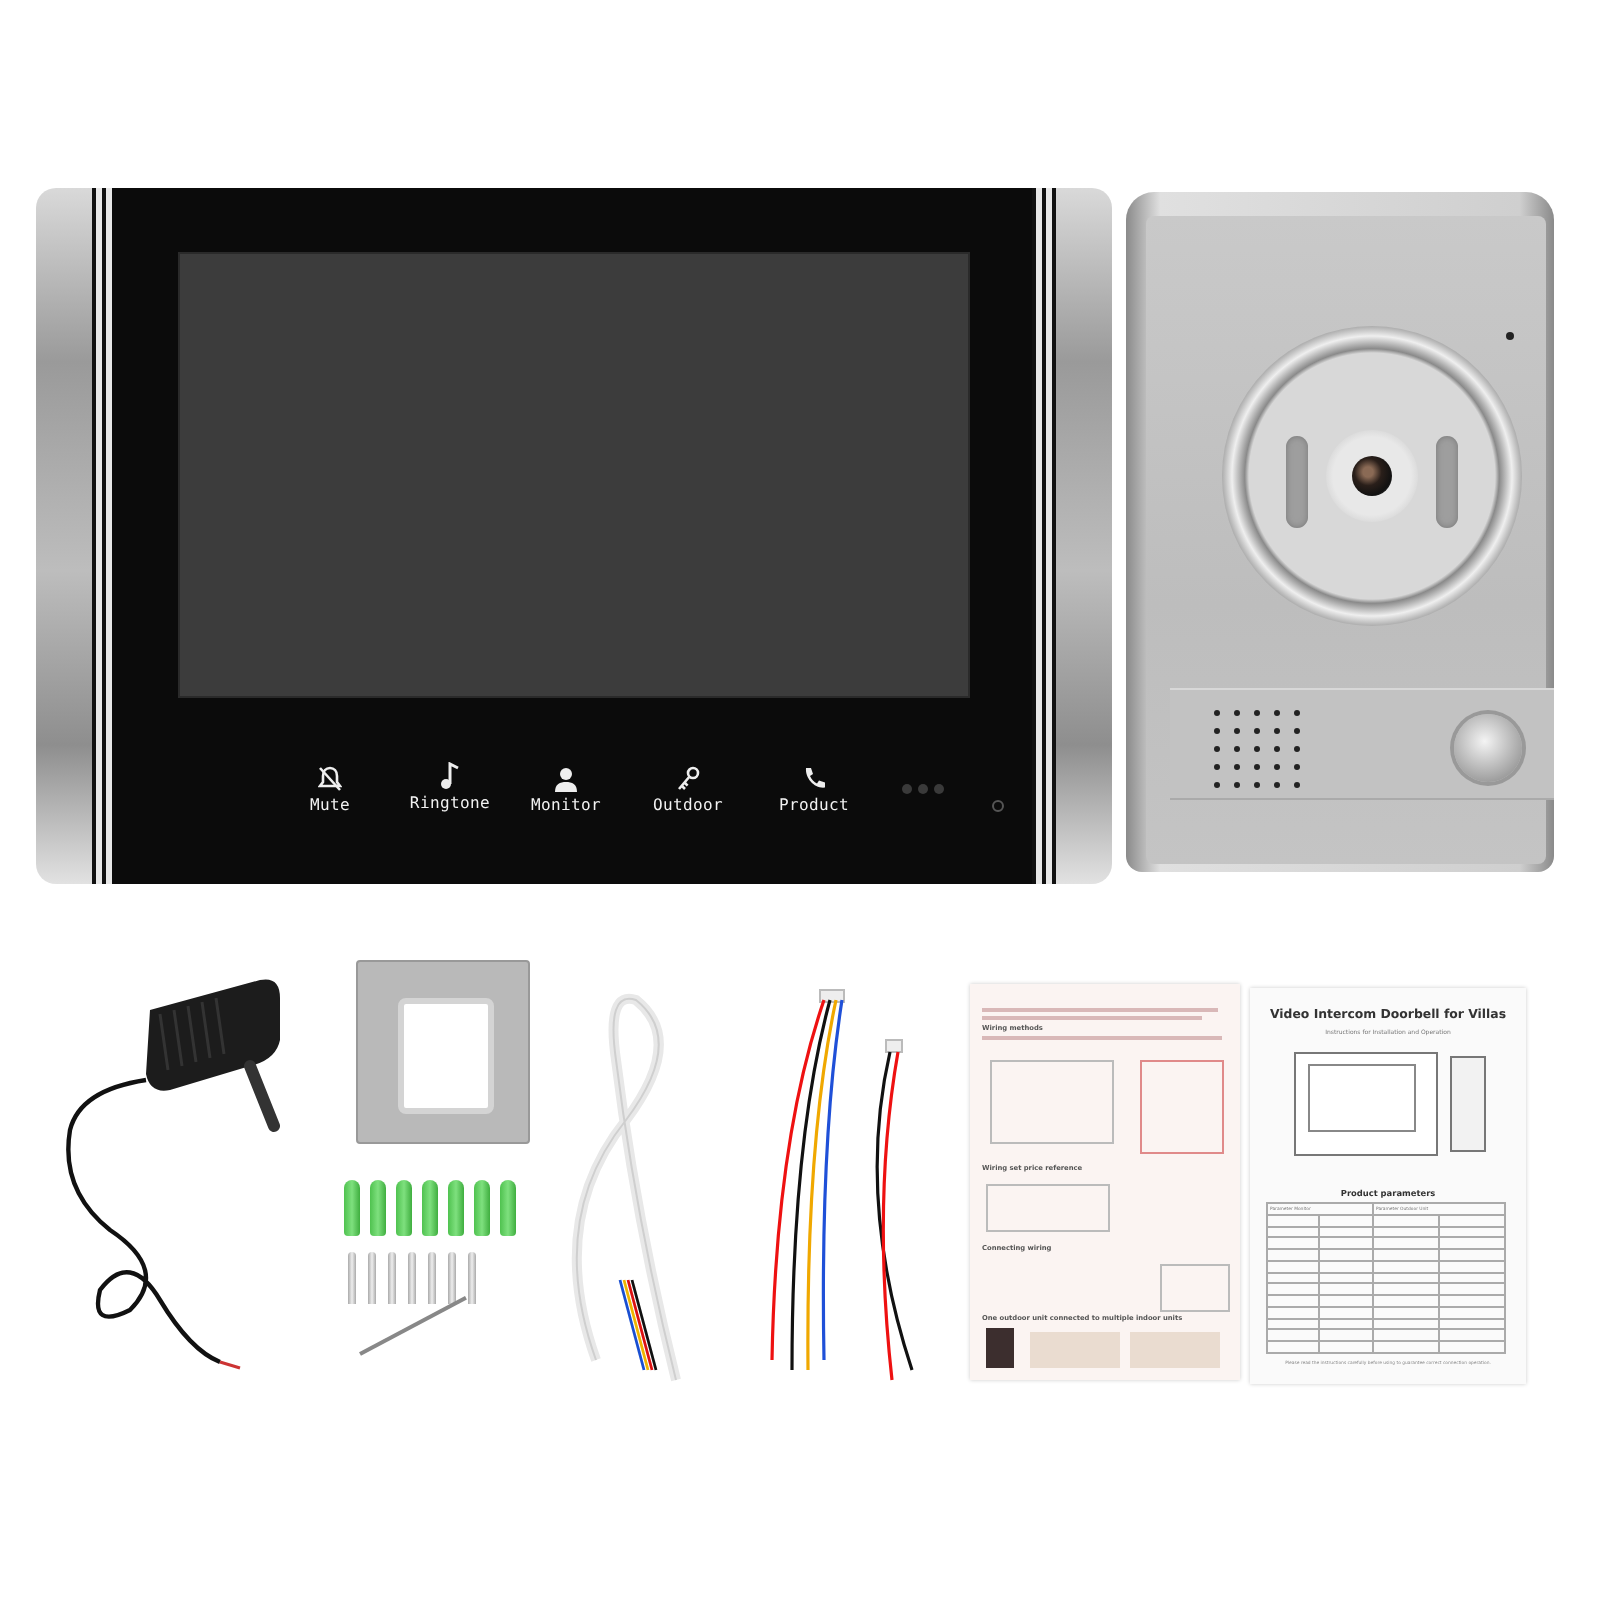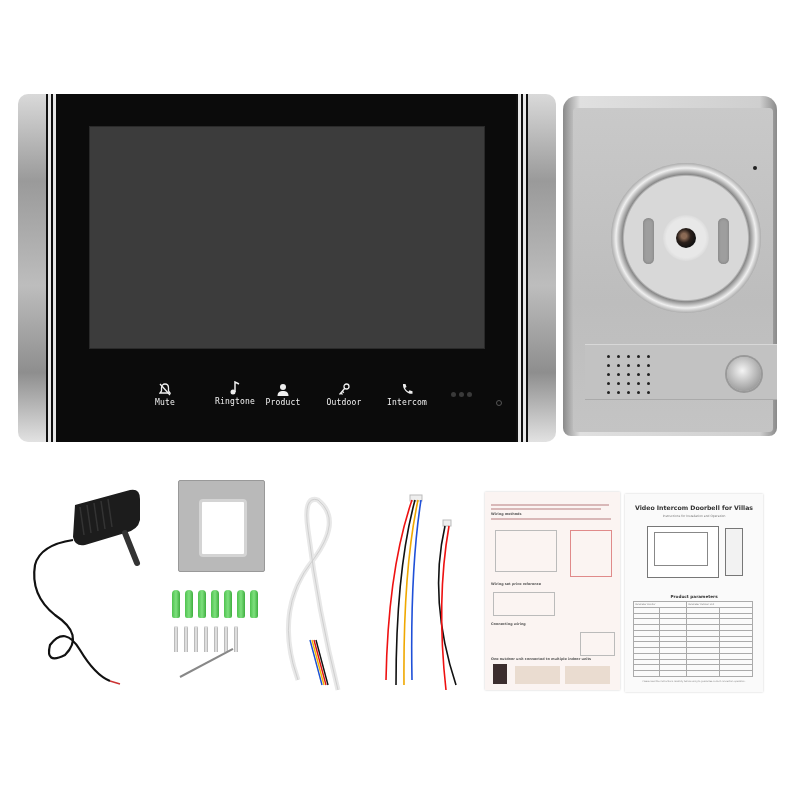--- a/index.html
+++ b/index.html
@@ -82,46 +82,46 @@
   <div class="bezel">
     <div class="screen"></div>
 
     <div class="btn" style="left:79px;">
       <svg width="12" height="13" viewBox="0 0 12 13">
           <path d="M6 1c2 0 3.5 1.5 3.5 4v3l1.5 2H1l1.5-2V5C2.5 2.5 4 1 6 1z" fill="none" stroke="#eee" stroke-width="1.3"></path>
           <line x1="1" y1="1" x2="11" y2="12" stroke="#eee" stroke-width="1.3"></line>
         </svg>
       <div class="lbl">Mute</div>
     </div>
-    <div class="btn" style="left:149px;top:287px;">
+    <div class="btn" style="left:139px;top:287px;">
       <svg width="12" height="14" viewBox="0 0 12 14">
           <circle cx="4" cy="11" r="2.5" fill="#eee"></circle>
           <path d="M6 11V1l4 2" stroke="#eee" stroke-width="1.5" fill="none"></path>
         </svg>
       <div class="lbl">Ringtone</div>
     </div>
     <div class="btn" style="left:197px;">
       <svg width="12" height="13" viewBox="0 0 12 13">
           <circle cx="6" cy="4" r="3" fill="#eee"></circle>
           <path d="M0.5 13c0-4 2.5-5 5.5-5s5.5 1 5.5 5z" fill="#eee"></path>
         </svg>
-      <div class="lbl">Product</div>
+      <div class="lbl">Monitor</div>
     </div>
     <div class="btn" style="left:258px;">
       <svg width="12" height="13" viewBox="0 0 12 13">
           <circle cx="8.5" cy="3.5" r="2.5" fill="none" stroke="#eee" stroke-width="1.3"></circle>
           <path d="M7 5L1.5 11.5M3 10l1.5 1.5M4.5 8.5l1.3 1.3" stroke="#eee" stroke-width="1.3"></path>
         </svg>
       <div class="lbl">Outdoor</div>
     </div>
     <div class="btn" style="left:321px;">
       <svg width="12" height="13" viewBox="0 0 12 13">
           <path d="M2 1l2.5 0 1 3-1.5 1c.8 1.8 2 3 3.5 3.8l1-1.5 3 1v2.5c-5 .7-10-4.5-9.5-9.8z" fill="#eee"></path>
         </svg>
-      <div class="lbl">Intercom</div>
+      <div class="lbl">Product</div>
     </div>
 
     <div class="leds"><span></span><span></span><span></span></div>
     <div class="mic"></div>
   </div>
   <div class="silver-r"></div>
 </div>
 
 <div class="abs outdoor">
   <div class="hood"></div>

